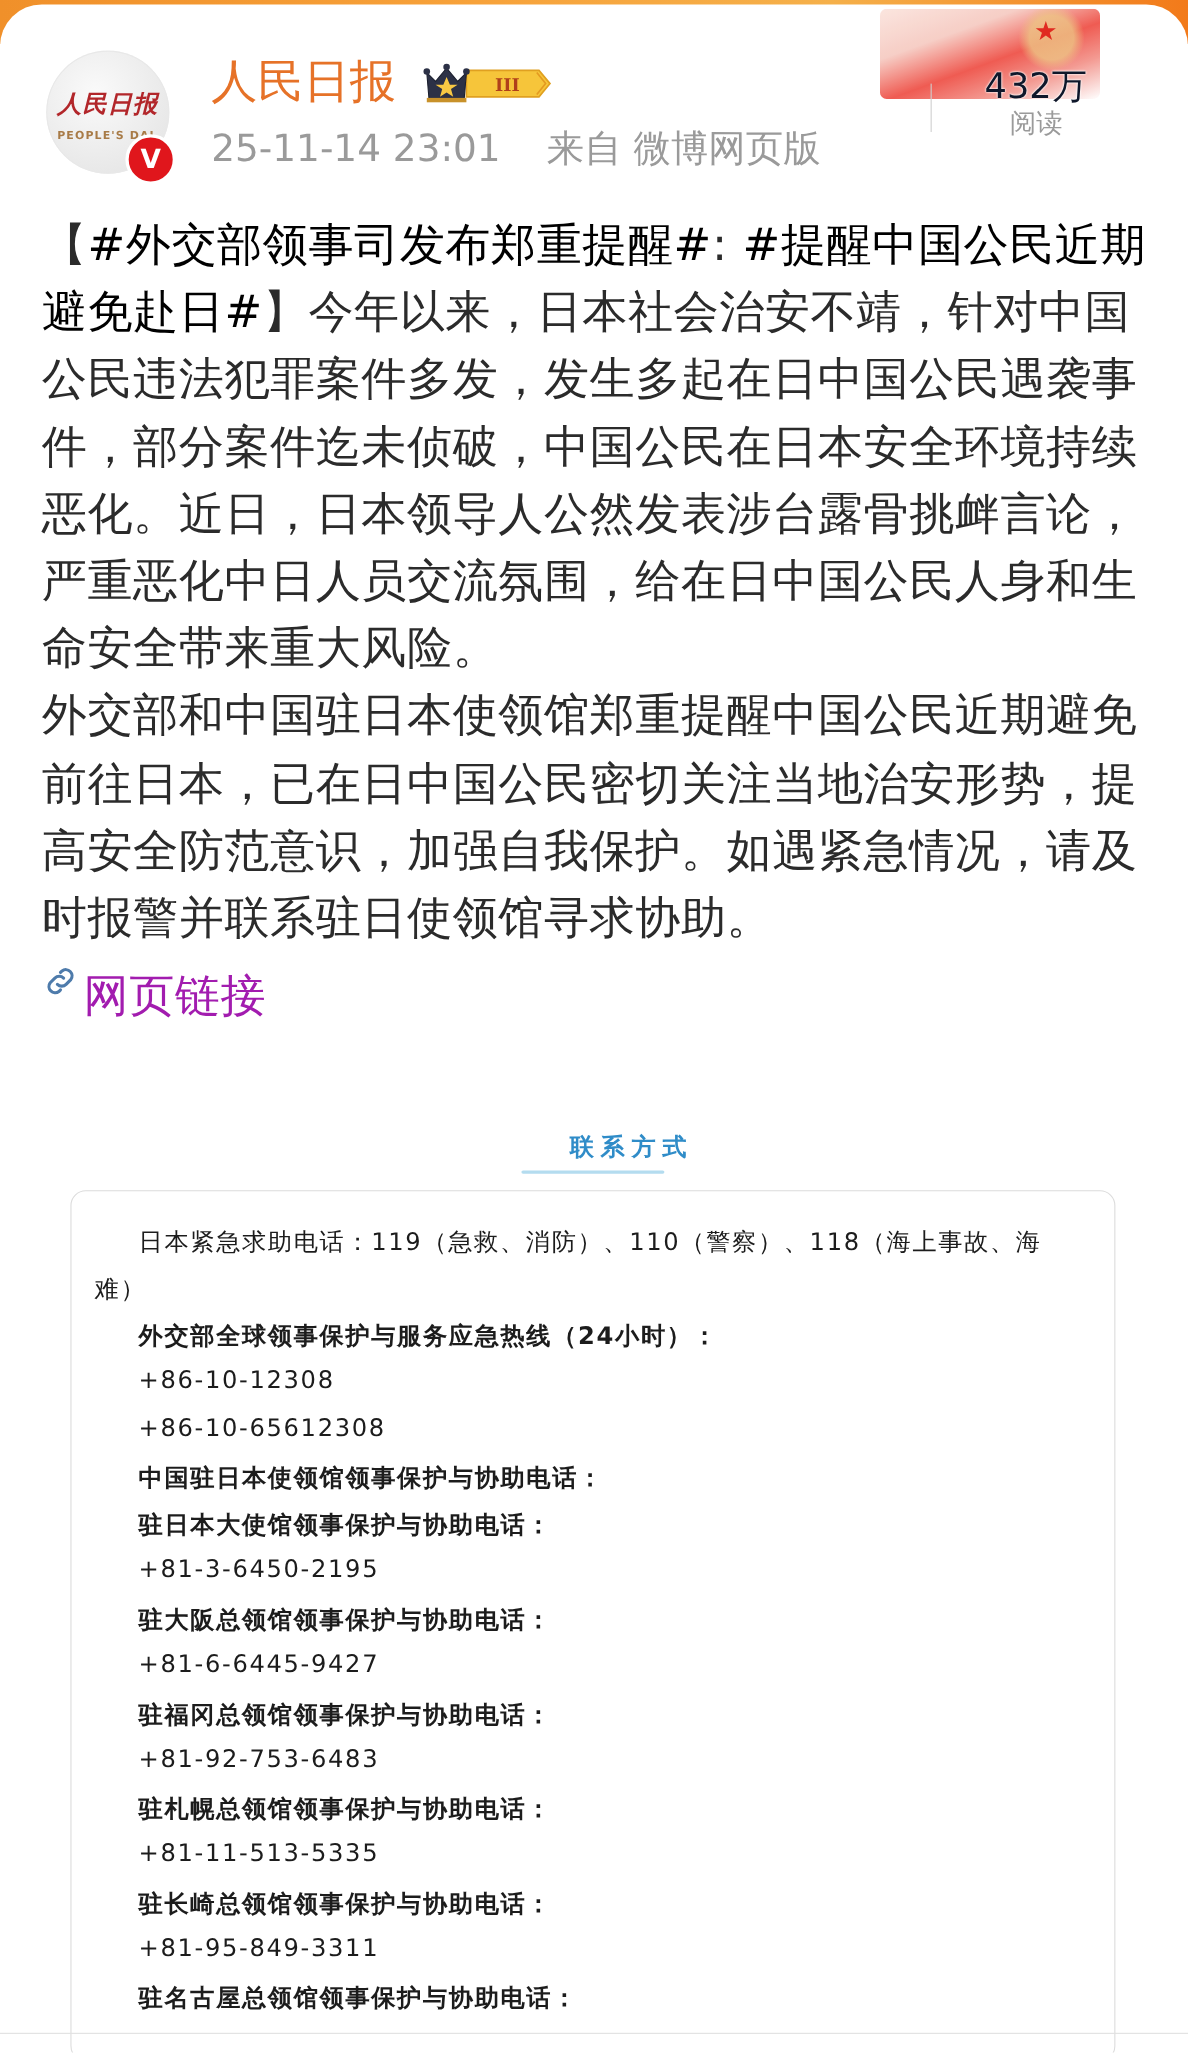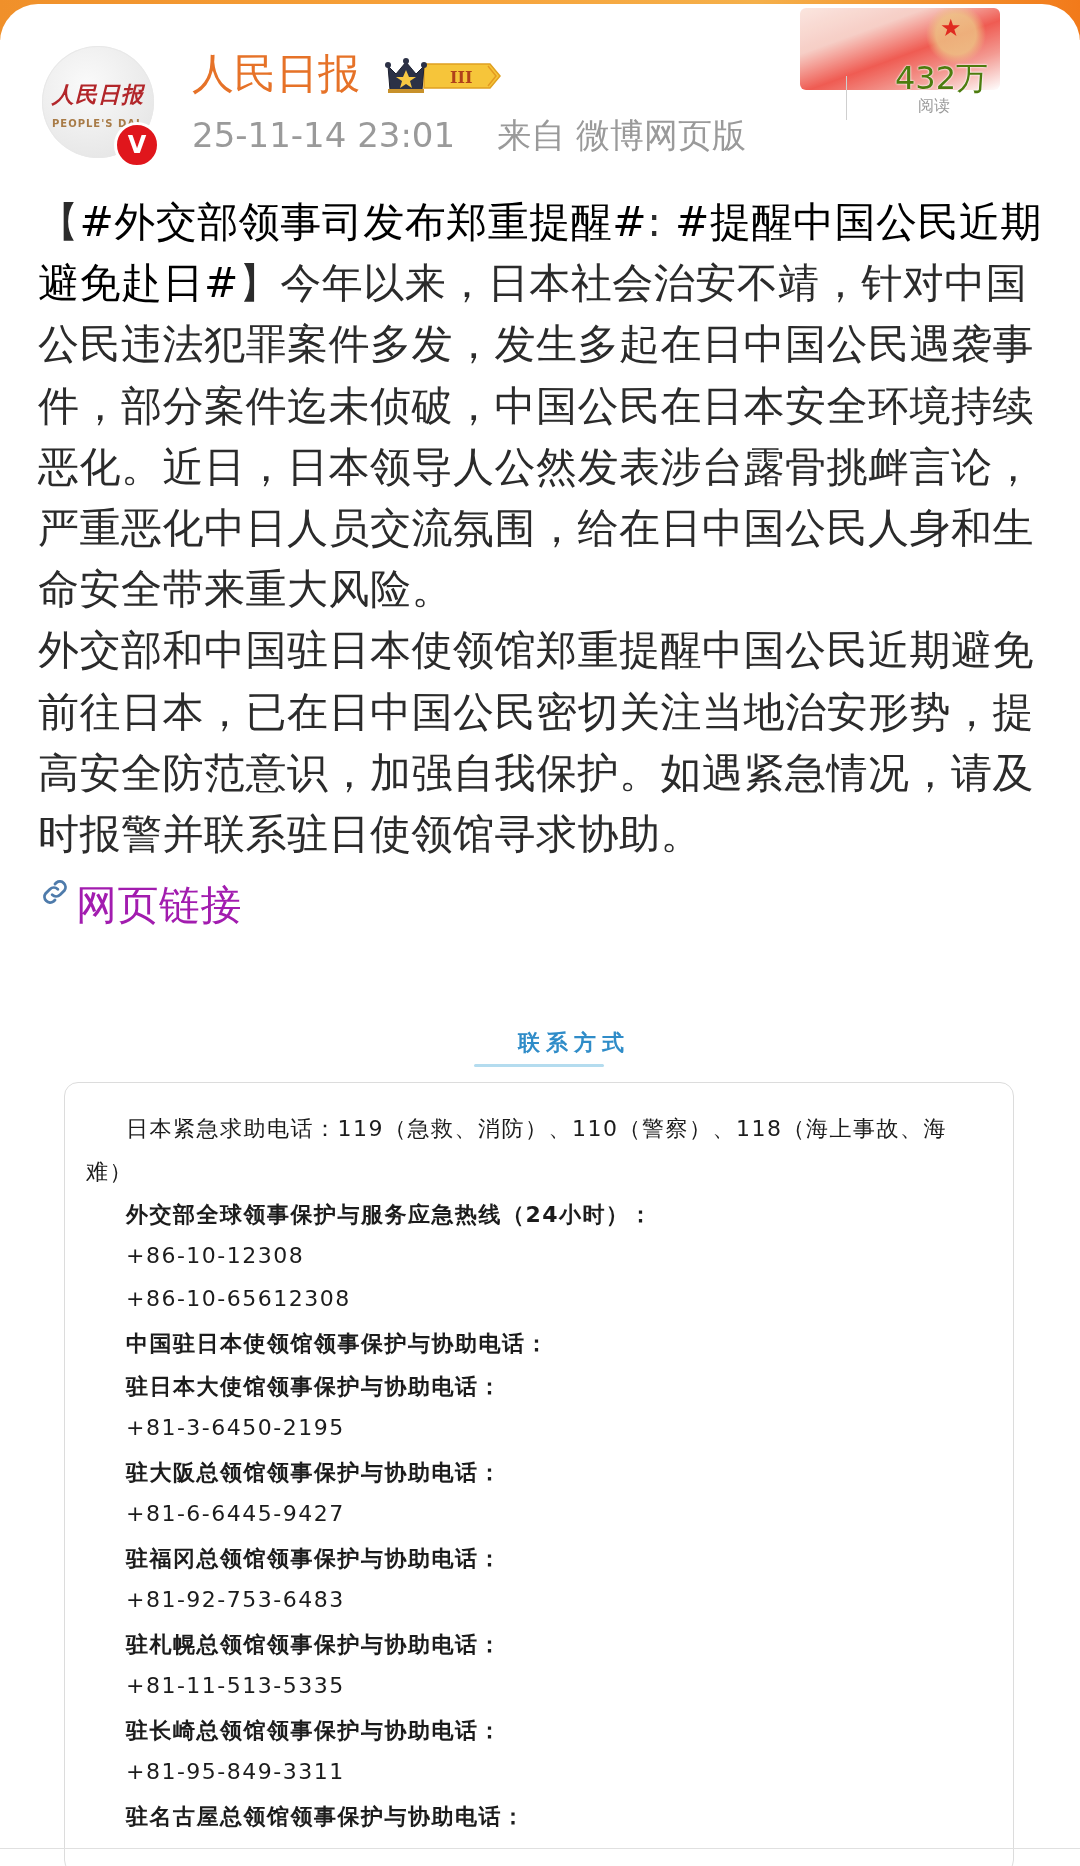--- a/index.html
+++ b/index.html
@@ -50,24 +50,24 @@
     position:absolute; left:800px; top:8px; width:200px; height:82px;
     border-radius:6px;
     background:
       radial-gradient(circle at 78% 32%, rgba(236,190,120,.8) 0 20px, rgba(255,230,230,.0) 30px),
       linear-gradient(160deg,#fbe3dc 0%,#f6c9c0 30%,#ee4a40 55%,#f28f86 75%,#fff 100%);
     opacity:.9;
   }
   .banner-star { position:absolute; left:940px; top:14px; color:#e02a20; font-size:24px; }
   .banner-line { position:absolute; left:846px; top:76px; width:1px; height:44px; background:#cfcfcf; }
   .reads-num {
-    position:absolute; left:895px; top:60px; font-size:32px; color:#4d7c0f; line-height:36px;
+    position:absolute; left:895px; top:60px; font-size:32px; color:#0f172a; line-height:36px;
     text-shadow:0 0 2px #fff,0 0 2px #fff;
   }
-  .reads-label { position:absolute; left:918px; top:96px; font-size:16px; color:#9a9a9a; }
+  .reads-label { position:absolute; left:918px; top:96px; font-size:24px; color:#9a9a9a; }
 
   .post {
     position:absolute; left:38px; top:192px; width:1010px;
     font-size:41px; line-height:61.2px; color:#2b2b2b; letter-spacing:0.5px;
   }
   .post p { margin:0; }
   .tag { color:#000000; }
   .link { color:#a21caf; display:inline-flex; align-items:flex-start; }
   .link svg { margin-right:4px; }
 

